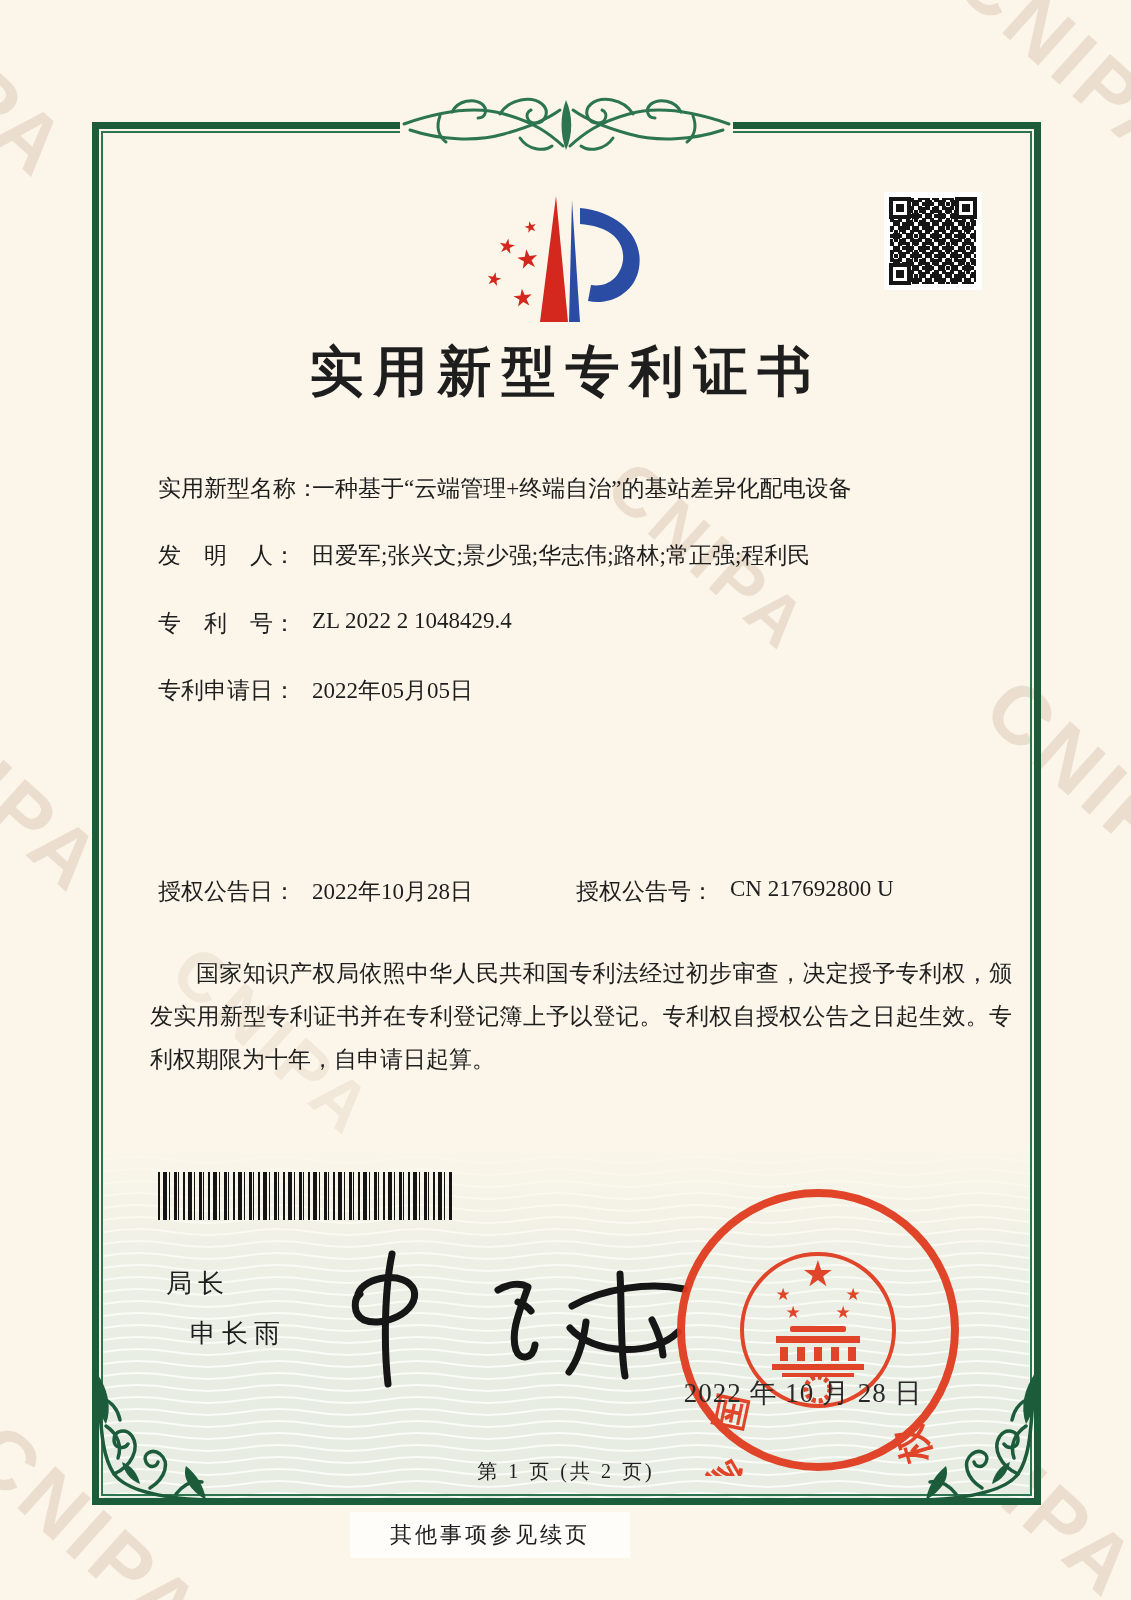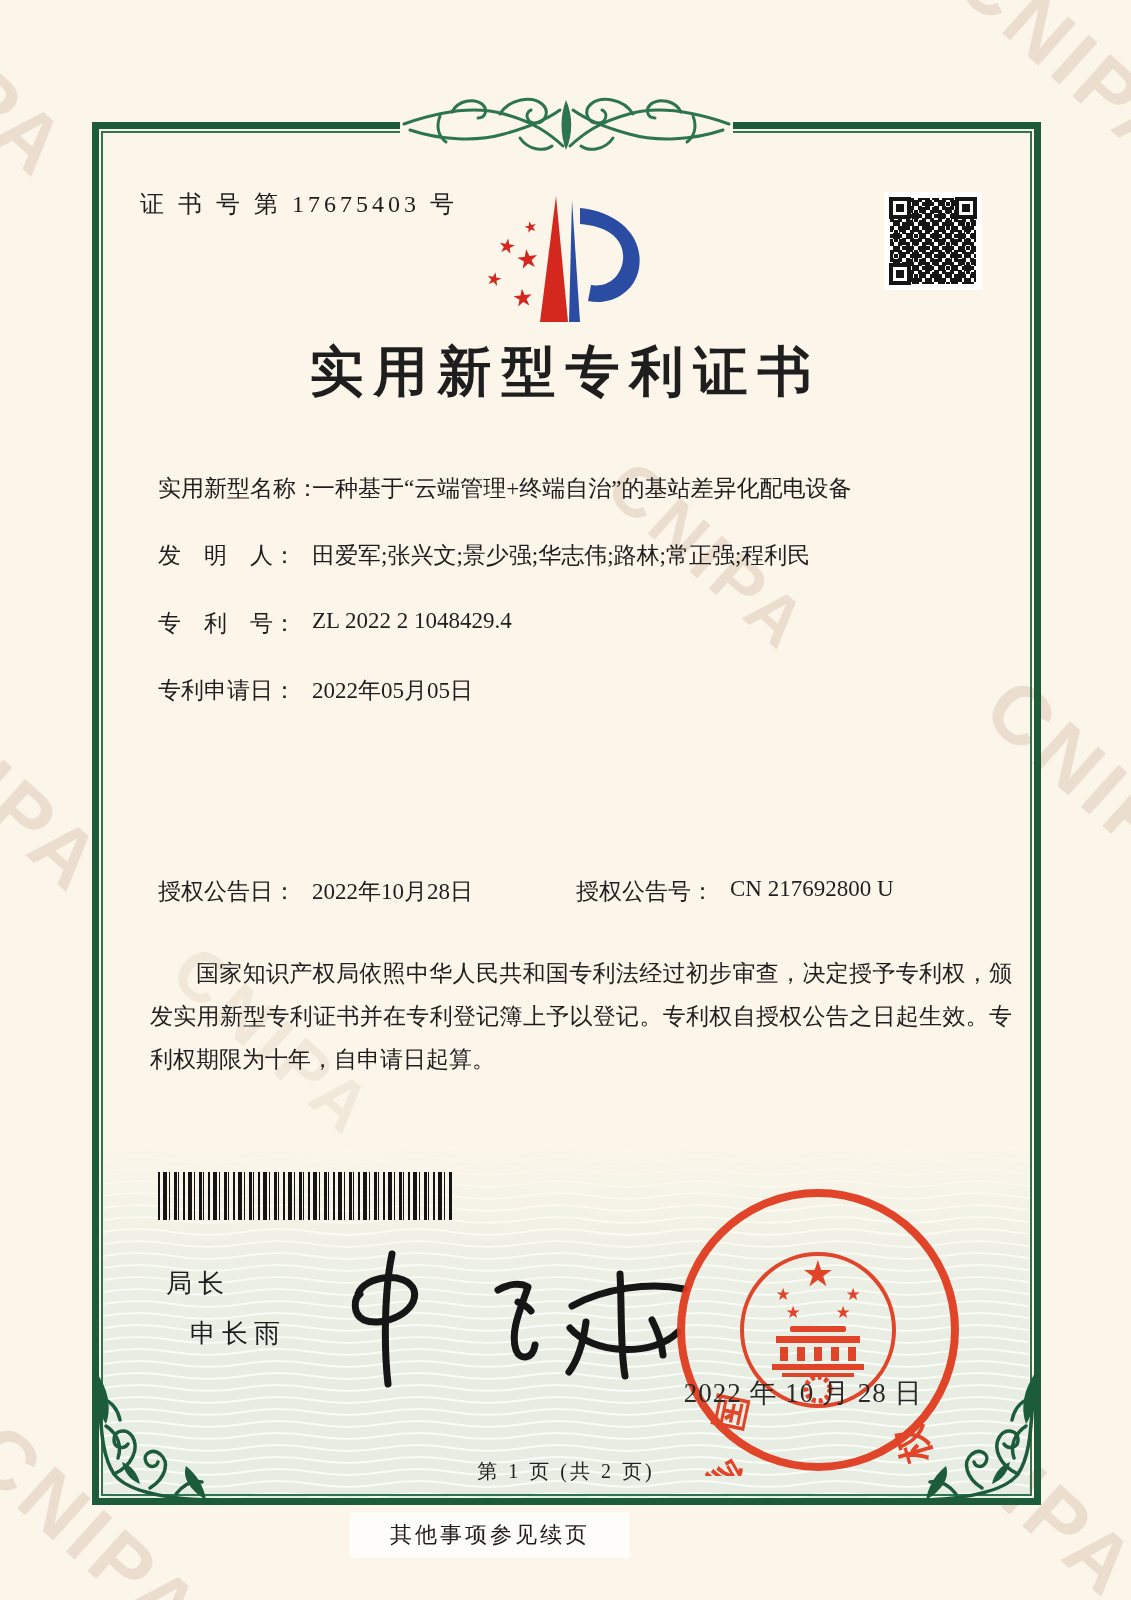--- a/index.html
+++ b/index.html
@@ -167,21 +167,20 @@
         <path d="M14,30 C24,34 30,42 32,52"></path>
       </g>
       <g fill="#1d5c3b">
         <path d="M8,4 C20,20 24,40 18,56 C10,44 5,22 8,4 Z"></path>
         <path d="M118,132 C102,122 94,110 98,98 C108,106 116,118 118,132 Z"></path>
         <path d="M34,94 C44,98 50,106 52,116 C42,112 36,104 34,94 Z"></path>
       </g>
     </svg>
   </div>
 
-  <div class="cert-no">证 书 号 第 17675403 号</div>
 
   <div class="logo">
     <svg width="192" height="142" viewBox="0 0 192 142">
       <polygon points="88,8 72,134 100,134" fill="#d4281e"></polygon>
       <polygon points="104,12 101,134 112,134" fill="#2a4da3"></polygon>
       <path d="M112,20 C152,24 176,50 171,80 C167,106 140,118 120,113 L123,97 C139,100 153,89 155,72 C157,51 140,38 112,36 Z" fill="#2a4da3"></path>
     </svg>
     <span class="star" style="left:56px;top:32px;font-size:15px;transform:rotate(-14deg);">★</span>
     <span class="star" style="left:30px;top:48px;font-size:20px;transform:rotate(10deg);">★</span>
     <span class="star" style="left:48px;top:58px;font-size:26px;transform:rotate(-8deg);">★</span>

